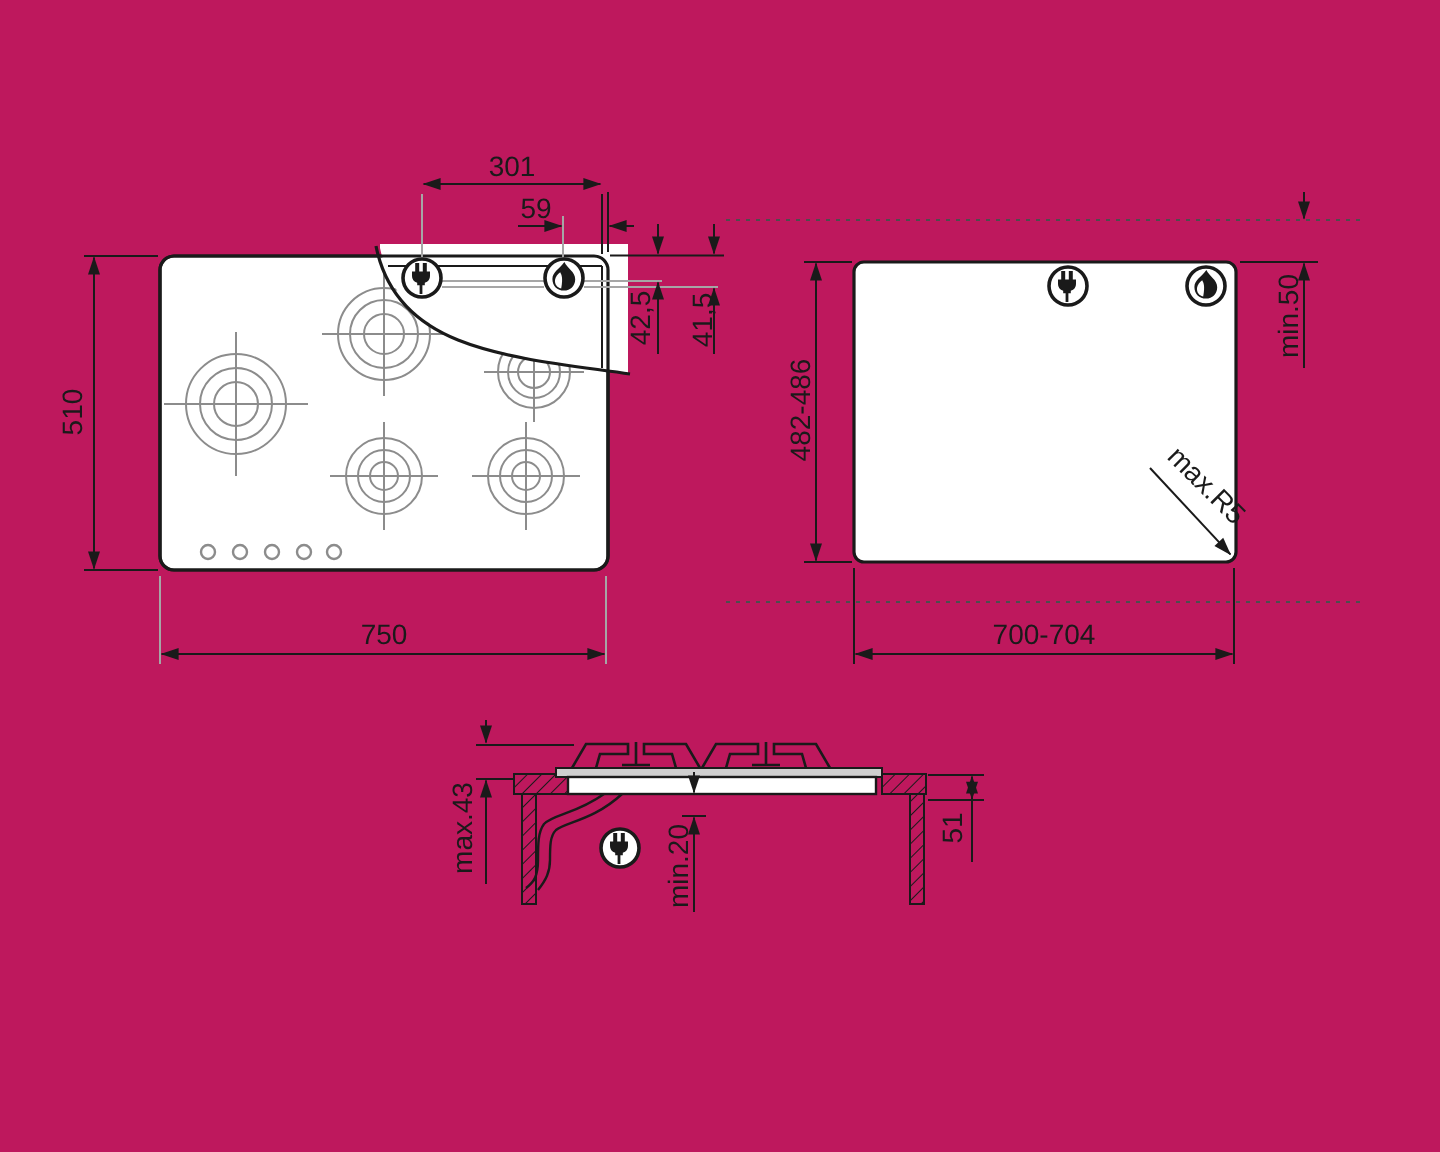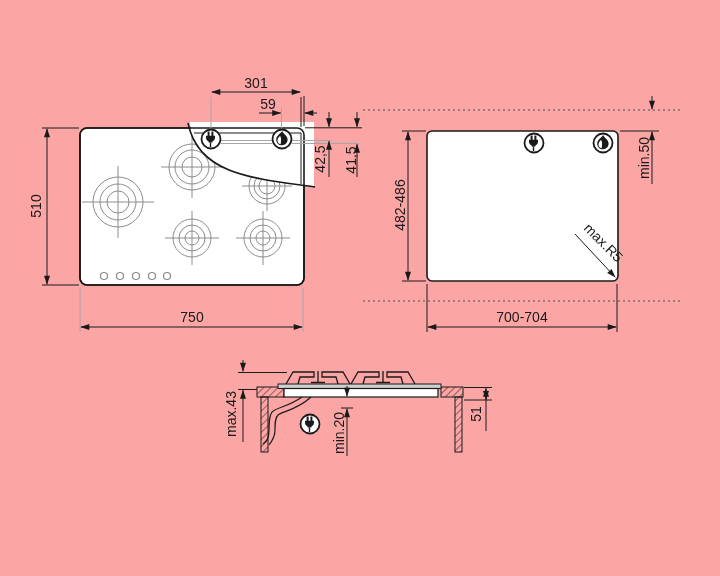--- a/index.html
+++ b/index.html
@@ -1,16 +1,16 @@
 <!DOCTYPE html>
 <html><head>
 <meta charset="utf-8">
 <style>
   html,body{margin:0;padding:0;background:#ffffff;}
-  .stage{width:720px;height:576px;position:relative;background:#fca5a5;overflow:hidden;}
+  .stage{width:720px;height:576px;position:relative;background:#be185d;overflow:hidden;}
   svg{display:block;}
   text{font-family:"Liberation Sans","DejaVu Sans",sans-serif;fill:#1a1a1a;}
   .dim{font-size:14px;}
 </style>
 </head>
 <body>
 
 <div class="stage">
 <svg width="720" height="576" viewBox="0 0 720 576">
   <defs>

